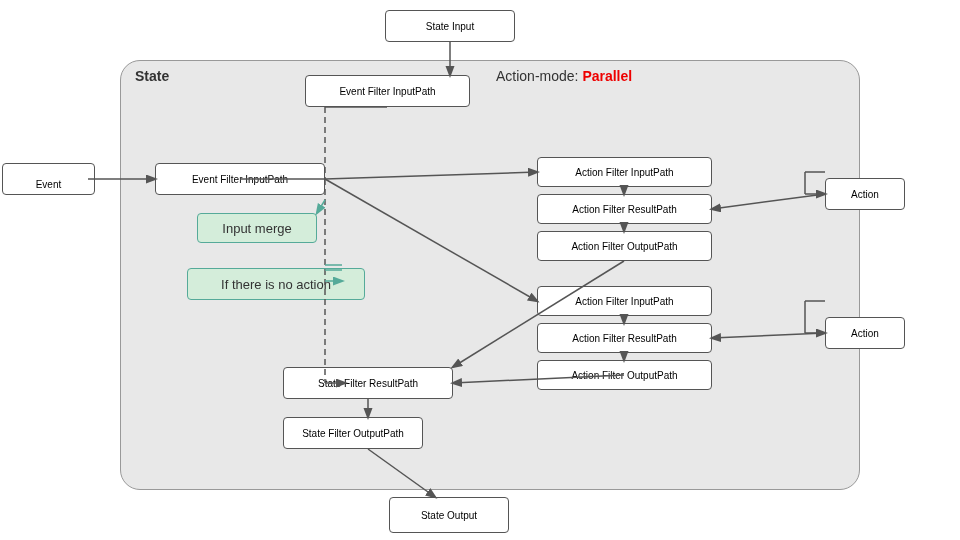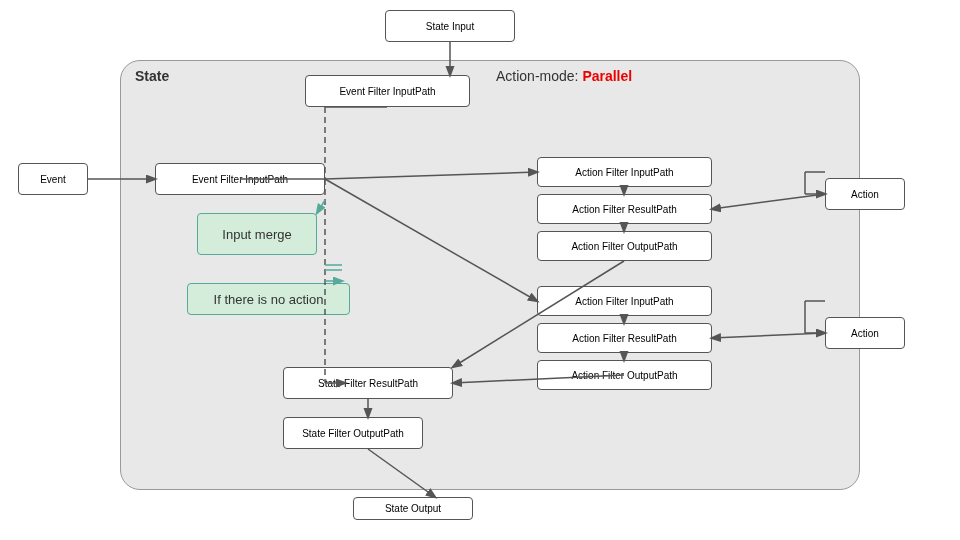--- a/index.html
+++ b/index.html
@@ -67,21 +67,21 @@
       font-weight: bold;
     }
     .input-merge-box {
       position: absolute;
       background: #d4edda;
       border: 1.5px solid #5a9;
       border-radius: 4px;
       display: flex;
       align-items: center;
       justify-content: center;
-      padding: 20px 10px;
+      padding: 8px 10px;
       font-size: 13px;
       color: #333;
     }
     .no-action-box {
       position: absolute;
       background: #d4edda;
       border: 1.5px solid #5a9;
       border-radius: 4px;
       display: flex;
       align-items: center;
@@ -105,45 +105,45 @@
   </div>
 
   <div class="node" style="left:385px;top:10px;width:130px;height:32px;">
     <span>State Input</span>
   </div>
 
   <div class="node" style="left:305px;top:75px;width:165px;height:32px;">
     <span>Event Filter InputPath</span>
   </div>
 
-  <div class="node" style="left:18px;top:163px;width:70px;height:32px;">
+  <div class="node" style="left:2px;top:163px;width:93px;height:32px;align-items:flex-end;">
     <span>Event</span>
   </div>
 
   <div class="node" style="left:155px;top:163px;width:170px;height:32px;">
     <span>Event Filter InputPath</span>
   </div>
 
   <div class="input-merge-box" style="left:197px;top:213px;width:120px;height:30px;">
     <span>Input merge</span>
   </div>
 
-  <div class="no-action-box" style="left:187px;top:283px;width:163px;height:32px;">
+  <div class="no-action-box" style="left:187px;top:268px;width:178px;height:32px;">
     <span>If there is no action</span>
   </div>
 
   <div class="node" style="left:283px;top:367px;width:170px;height:32px;">
     <span>State Filter ResultPath</span>
   </div>
 
   <div class="node" style="left:283px;top:417px;width:140px;height:32px;">
     <span>State Filter OutputPath</span>
   </div>
 
-  <div class="node" style="left:353px;top:497px;width:120px;height:23px;">
+  <div class="node" style="left:389px;top:497px;width:120px;height:36px;">
     <span>State Output</span>
   </div>
 
   <div class="node" style="left:537px;top:157px;width:175px;height:30px;">
     <span>Action Filter InputPath</span>
   </div>
 
   <div class="node" style="left:537px;top:194px;width:175px;height:30px;">
     <span>Action Filter ResultPath</span>
   </div>

